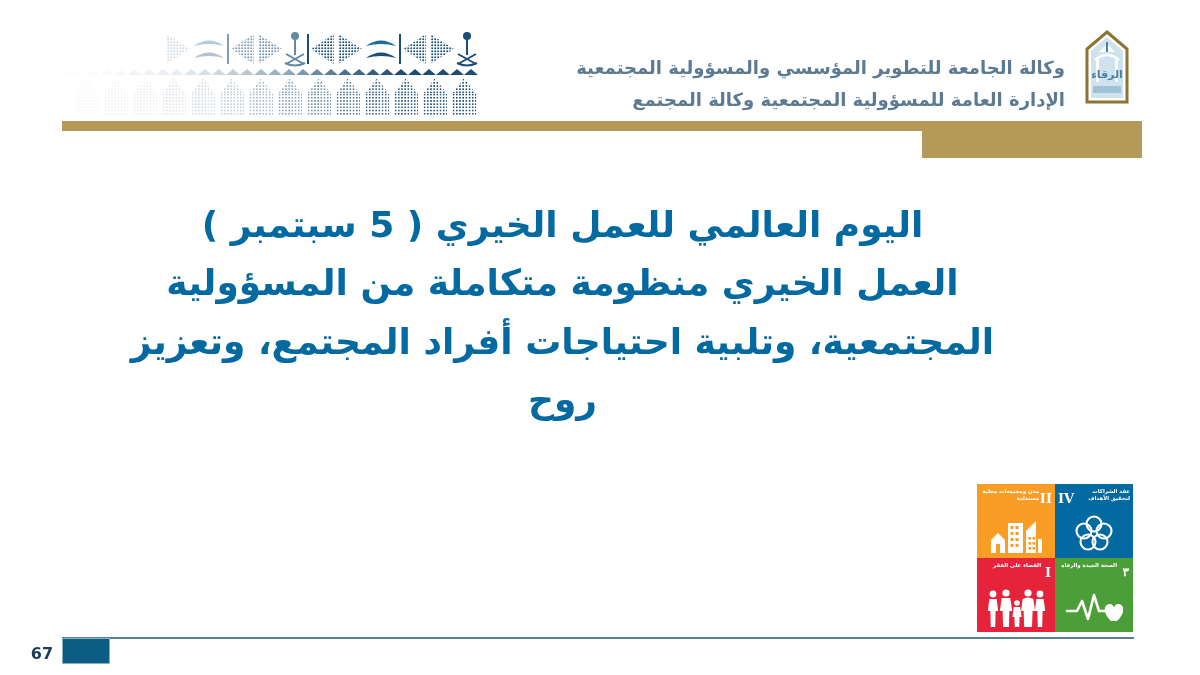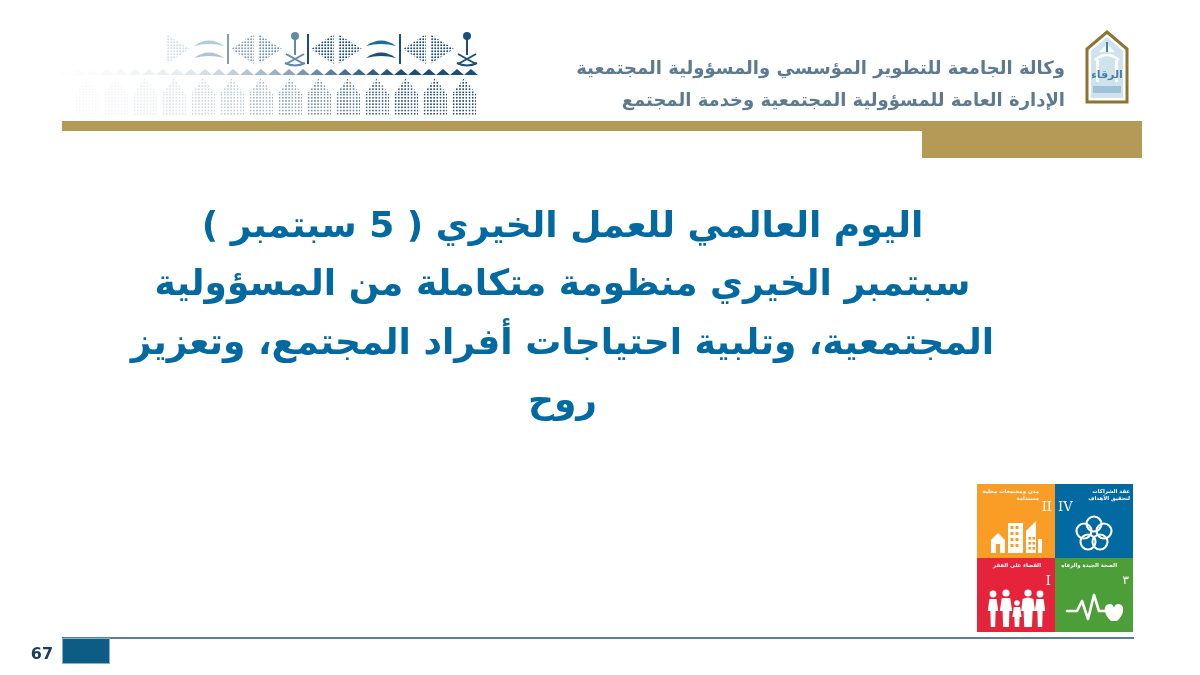--- a/index.html
+++ b/index.html
@@ -89,22 +89,22 @@
     position:absolute;left:977px;top:484px;width:156px;height:148px;
     display:grid;grid-template-columns:1fr 1fr;grid-template-rows:1fr 1fr;
   }
   .sdg-cell{position:relative;overflow:hidden;}
   .sdg-cell .sdg-label{
     position:absolute;top:4px;right:3px;left:20px;
     color:#ffffff;font-size:5.4px;font-weight:700;line-height:1.25;
     text-align:right;direction:rtl;
   }
   .sdg-cell .sdg-num{
-    position:absolute;top:16px;left:3px;
-    color:#ffffff;font-size:13px;font-weight:400;line-height:1;
+    position:absolute;top:8px;left:3px;
+    color:#ffffff;font-size:13px;font-weight:700;line-height:1;
     font-family:"DejaVu Serif","Liberation Serif",serif;
   }
   .sdg-cell .sdg-art{
     position:absolute;left:0;right:0;bottom:3px;height:44px;
     display:flex;align-items:center;justify-content:center;
   }
   .sdg-cell .sdg-art svg{display:block;}
 
   
   .footer-line{
@@ -294,21 +294,21 @@
         </span>
       <span class="house" style="opacity:.04">
           <span class="roof"></span>
           <span class="body"></span>
         </span>
     </div>
   </div>
 
   <div class="header-text">
     <div>وكالة الجامعة للتطوير المؤسسي والمسؤولية المجتمعية</div>
-    <div>الإدارة العامة للمسؤولية المجتمعية وخدمة المجتمع</div>
+    <div>الإدارة العامة للمسؤولية المجتمعية وكالة المجتمع</div>
   </div>
 
   <div class="logo">
     <svg width="46" height="76" viewBox="0 0 46 76">
       <path d="M23 2 L43 19 L43 72 L3 72 L3 19 Z" fill="#ffffff" stroke="#8d7433" stroke-width="3"></path>
       <path d="M23 7 L39 21 L39 68 L7 68 L7 21 Z" fill="#cfe3ef"></path>
       <path d="M23 14 L31 22 L15 22 Z" fill="#ffffff"></path>
       <rect x="22" y="12" width="2" height="10" fill="#4a7fa5"></rect>
       <path d="M11 30 q12 -10 24 0" stroke="#ffffff" stroke-width="2.5" fill="none"></path>
       <rect x="12" y="30" width="3" height="22" fill="#ffffff"></rect>
@@ -316,21 +316,21 @@
       <text x="23" y="48" font-size="11" font-weight="700" fill="#4a7fa5" text-anchor="middle" font-family="DejaVu Sans, sans-serif">الرقاء</text>
       <rect x="9" y="56" width="28" height="7" fill="#9fc2d6"></rect>
     </svg>
   </div>
 
   <div class="gold-bar"></div>
   <div class="gold-block"></div>
 
   <div class="body-text">
     <p>اليوم العالمي للعمل الخيري ( 5 سبتمبر )</p>
-    <p>سبتمبر الخيري منظومة متكاملة من المسؤولية</p>
+    <p>العمل الخيري منظومة متكاملة من المسؤولية</p>
     <p>المجتمعية، وتلبية احتياجات أفراد المجتمع، وتعزيز روح</p>
   </div>
 
   <div class="sdg">
 
     <div class="sdg-cell" style="background:#0369a1">
       <span class="sdg-num">IV</span>
       <span class="sdg-label">عقد الشراكات لتحقيق الأهداف</span>
       <span class="sdg-art">
         <svg width="44" height="40" viewBox="0 0 44 40">

